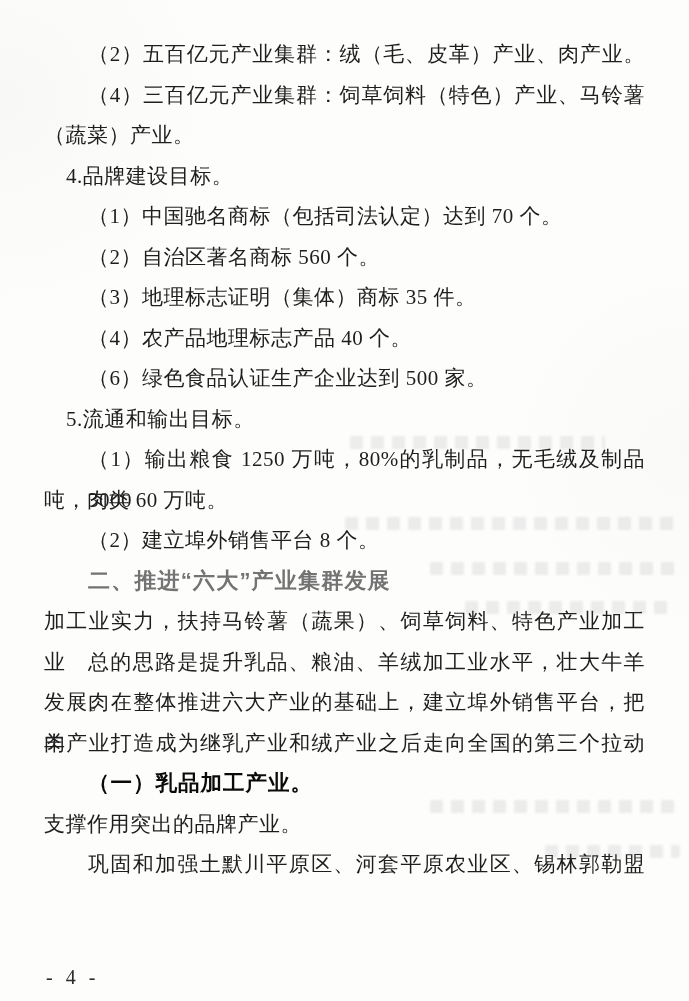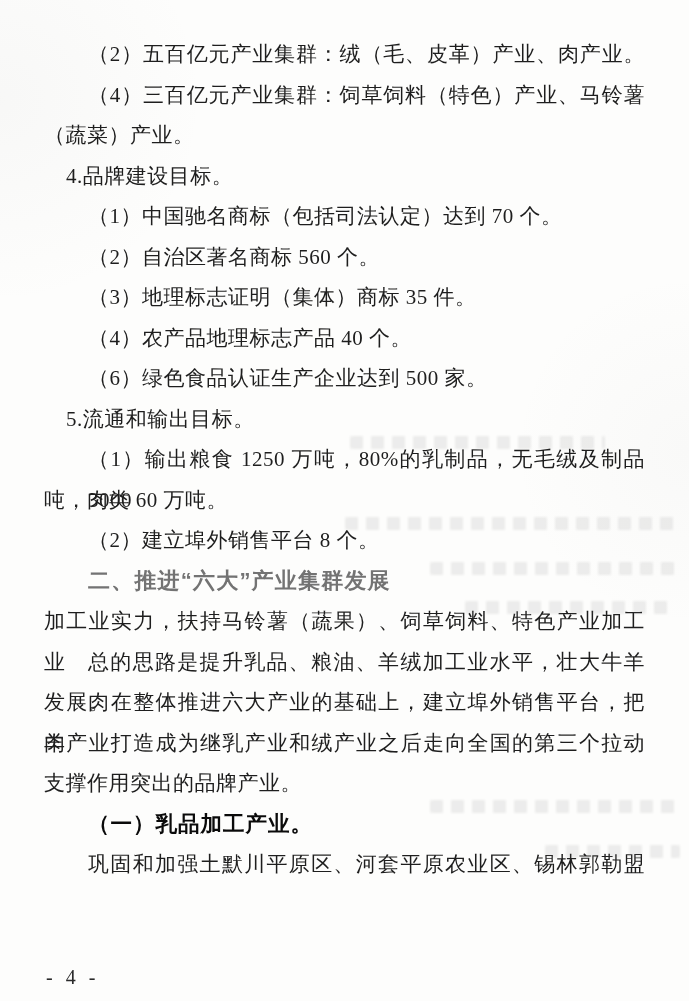--- a/index.html
+++ b/index.html
@@ -69,22 +69,22 @@
     <div class="ln ind">（6）绿色食品认证生产企业达到 500 家。</div>
     <div class="ln ind2">5.流通和输出目标。</div>
     <div class="ln ind full">（1）输出粮食 1250 万吨，80%的乳制品，无毛绒及制品 3000</div>
     <div class="ln">吨，肉类 60 万吨。</div>
     <div class="ln ind">（2）建立埠外销售平台 8 个。</div>
     <div class="ln ind hei">二、推进“六大”产业集群发展</div>
     <div class="ln full">加工业实力，扶持马铃薯（蔬果）、饲草饲料、特色产业加工业</div>
     <div class="ln ind full">总的思路是提升乳品、粮油、羊绒加工业水平，壮大牛羊肉</div>
     <div class="ln full">发展。在整体推进六大产业的基础上，建立埠外销售平台，把肉</div>
     <div class="ln full">羊产业打造成为继乳产业和绒产业之后走向全国的第三个拉动</div>
+    <div class="ln ind kai">（一）乳品加工产业。</div>
     <div class="ln">支撑作用突出的品牌产业。</div>
-    <div class="ln ind kai">（一）乳品加工产业。</div>
     <div class="ln ind full">巩固和加强土默川平原区、河套平原农业区、锡林郭勒盟</div>
   </main>
 
   <div class="ghost g1"></div>
   <div class="ghost g2"></div>
   <div class="ghost g3"></div>
   <div class="ghost g4"></div>
   <div class="ghost g5"></div>
   <div class="ghost g6"></div>
 

